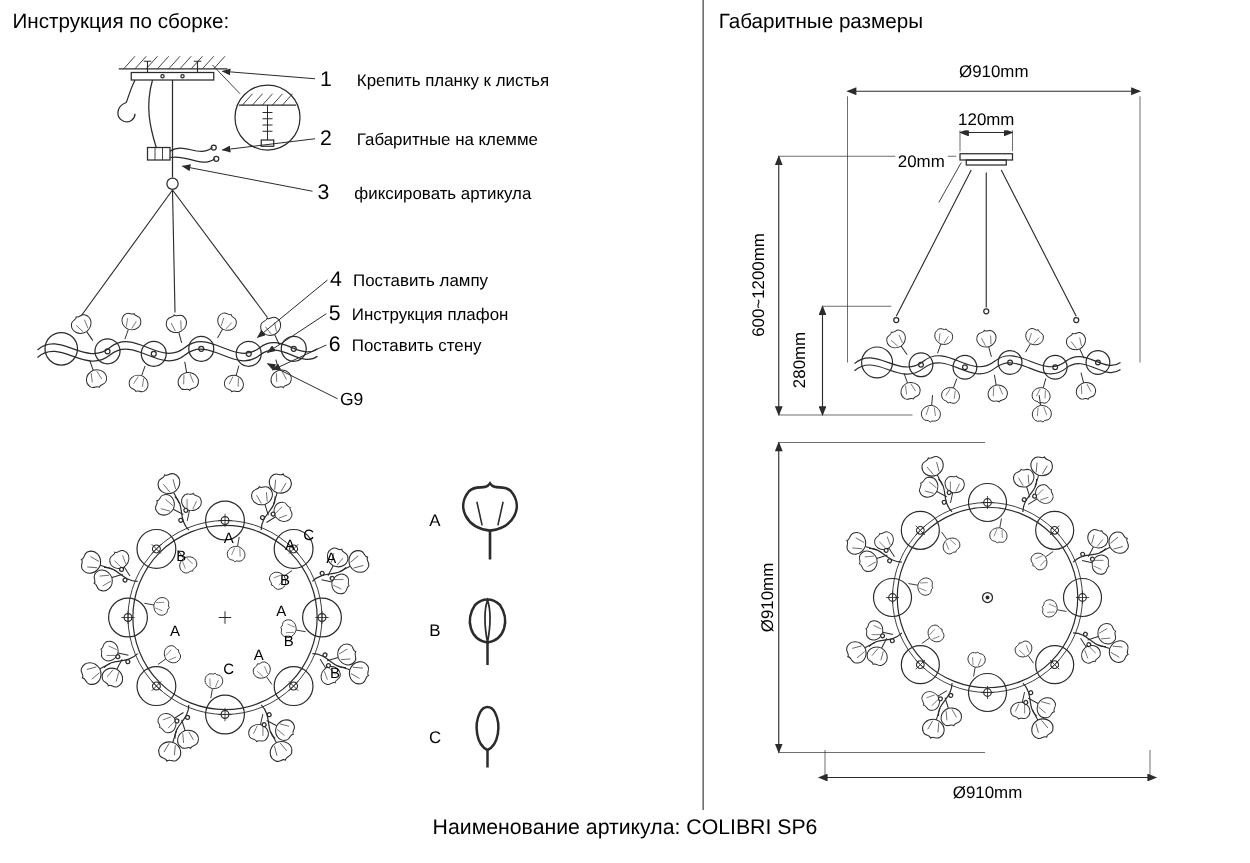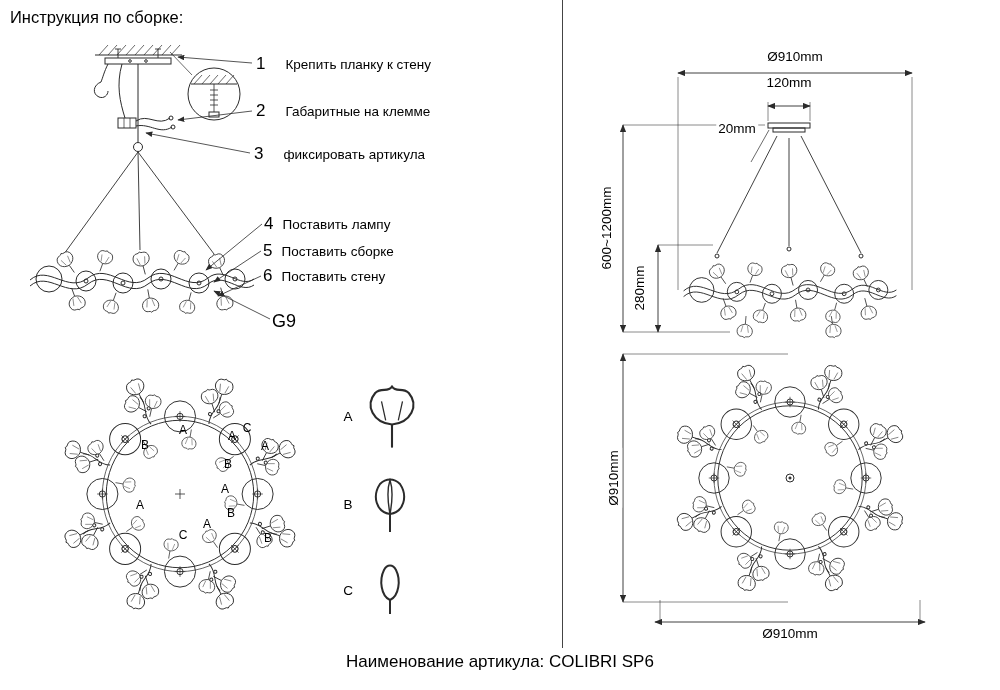--- a/index.html
+++ b/index.html
@@ -9,21 +9,21 @@
   }
   .sheet{position:absolute;inset:0;text-decoration:underline;}
   .panel-title{position:absolute;font-size:16.5px;font-weight:normal;white-space:nowrap;}
   .divider{position:absolute;left:562px;top:0;height:648px;width:0;border-left:1px solid #444;}
   .fig{position:absolute;}
   .fig svg{position:absolute;left:0;top:0;}
   .step{position:absolute;display:flex;align-items:baseline;white-space:nowrap;}
   .step .num{font-size:17px;}
   .step .lbl{font-size:13.5px;margin-left:20px;}
   .step.tight .lbl{margin-left:9px;text-align:center;}
-  .g9{position:absolute;font-size:18px;}
+  .g9{position:absolute;font-size:14px;}
   .marker{position:absolute;font-size:12px;transform:translate(-50%,-50%);line-height:1;}
   .legend-letter{position:absolute;font-size:13.5px;transform:translate(-50%,-50%);}
   .dim{position:absolute;font-size:13.5px;white-space:nowrap;transform:translate(-50%,-50%);background:#fff;padding:0 2px;line-height:1.15;}
   .dim.vert{transform:translate(-50%,-50%) rotate(-90deg);}
   .footer{position:absolute;left:0;top:652px;width:1000px;text-align:center;font-size:17px;}
   .right-panel{position:absolute;left:563px;top:0;width:437px;height:650px;}
   .right-panel svg{position:absolute;}
 </style>
 </head>
 <body>
@@ -159,37 +159,37 @@
           <path d="M262,194 L206,240" marker-end="url(#arw1)" stroke-width="0.8"></path>
           <path d="M261,221 L214,252" marker-end="url(#arw1)" stroke-width="0.8"></path>
           <path d="M261,246 L218,266" marker-end="url(#arw1)" stroke-width="0.8"></path>
           <path d="M270,289 L214,261" marker-end="url(#arw1)" stroke-width="0.8"></path>
         </g>
       </svg>
     </div>
 
     <div class="step" style="left:256px;top:54px;">
       <span class="num">1</span>
-      <span class="lbl">Крепить планку к стену</span>
+      <span class="lbl">Крепить планку к листья</span>
     </div>
     <div class="step" style="left:256px;top:101px;">
       <span class="num">2</span>
       <span class="lbl">Габаритные на клемме</span>
     </div>
     <div class="step" style="left:254px;top:144px;">
       <span class="num">3</span>
       <span class="lbl">фиксировать артикула</span>
     </div>
     <div class="step tight" style="left:264px;top:214px;">
       <span class="num">4</span>
       <span class="lbl">Поставить лампу</span>
     </div>
     <div class="step tight" style="left:263px;top:241px;">
       <span class="num">5</span>
-      <span class="lbl">Поставить сборке</span>
+      <span class="lbl">Инструкция плафон</span>
     </div>
     <div class="step tight" style="left:263px;top:266px;">
       <span class="num">6</span>
       <span class="lbl">Поставить стену</span>
     </div>
     <div class="g9" style="left:272px;top:311px;">G9</div>
 
     <div class="fig" style="left:22px;top:352px;width:310px;height:284px;">
       <svg width="310" height="284" viewBox="0 0 310 284">
         <g stroke="#2b2b2b" fill="none">
@@ -221,20 +221,21 @@
       </svg>
       <span class="legend-letter" style="left:18px;top:58px;">A</span>
       <span class="legend-letter" style="left:18px;top:146px;">B</span>
       <span class="legend-letter" style="left:18px;top:232px;">C</span>
     </div>
   </section>
 
   <div class="divider"></div>
 
   <section class="right-panel">
+    <div class="panel-title" style="left:12px;top:8px;">Габаритные размеры</div>
 
     <svg style="left:2px;top:40px;" width="435" height="312" viewBox="0 0 435 312">
       <defs>
         <marker id="arw2" viewBox="0 0 10 8" markerWidth="9" markerHeight="7" refX="9" refY="4" orient="auto-start-reverse">
           <path d="M0,0 L10,4 L0,8 Z" fill="#2b2b2b"></path>
         </marker>
       </defs>
       <g stroke="#2b2b2b" stroke-width="1" fill="none">
         <path d="M113,33 H347" marker-start="url(#arw2)" marker-end="url(#arw2)" stroke-width="0.9"></path>
         <path d="M113,37 V250 M347,37 V250" stroke-width="0.55"></path>
@@ -268,21 +269,21 @@
         <circle cx="192" cy="133" r="4"></circle>
           <circle cx="192" cy="133" r="1.1" fill="#2b2b2b"></circle>
         <path d="M25,9 H190 M25,257 H190" stroke-width="0.55"></path>
         <path d="M25,9 V257" marker-start="url(#arw3)" marker-end="url(#arw3)" stroke-width="0.9"></path>
         <path d="M62,277 V255 M322,277 V255" stroke-width="0.55"></path>
         <path d="M57,277 H327" marker-start="url(#arw3)" marker-end="url(#arw3)" stroke-width="0.9"></path>
       </g>
     </svg>
 
     <div class="dim" style="left:232px;top:57px;">Ø910mm</div>
-    <div class="dim" style="left:226px;top:83px;">120mm</div>
+    <div class="dim" style="left:226px;top:96px;">120mm</div>
     <div class="dim" style="left:174px;top:129px;">20mm</div>
     <div class="dim vert" style="left:44px;top:228px;">600~1200mm</div>
     <div class="dim vert" style="left:77px;top:288px;">280mm</div>
     <div class="dim vert" style="left:51px;top:478px;">Ø910mm</div>
     <div class="dim" style="left:227px;top:634px;">Ø910mm</div>
   </section>
 
   <div class="footer">Наименование артикула: COLIBRI SP6</div>
 </div>
 

